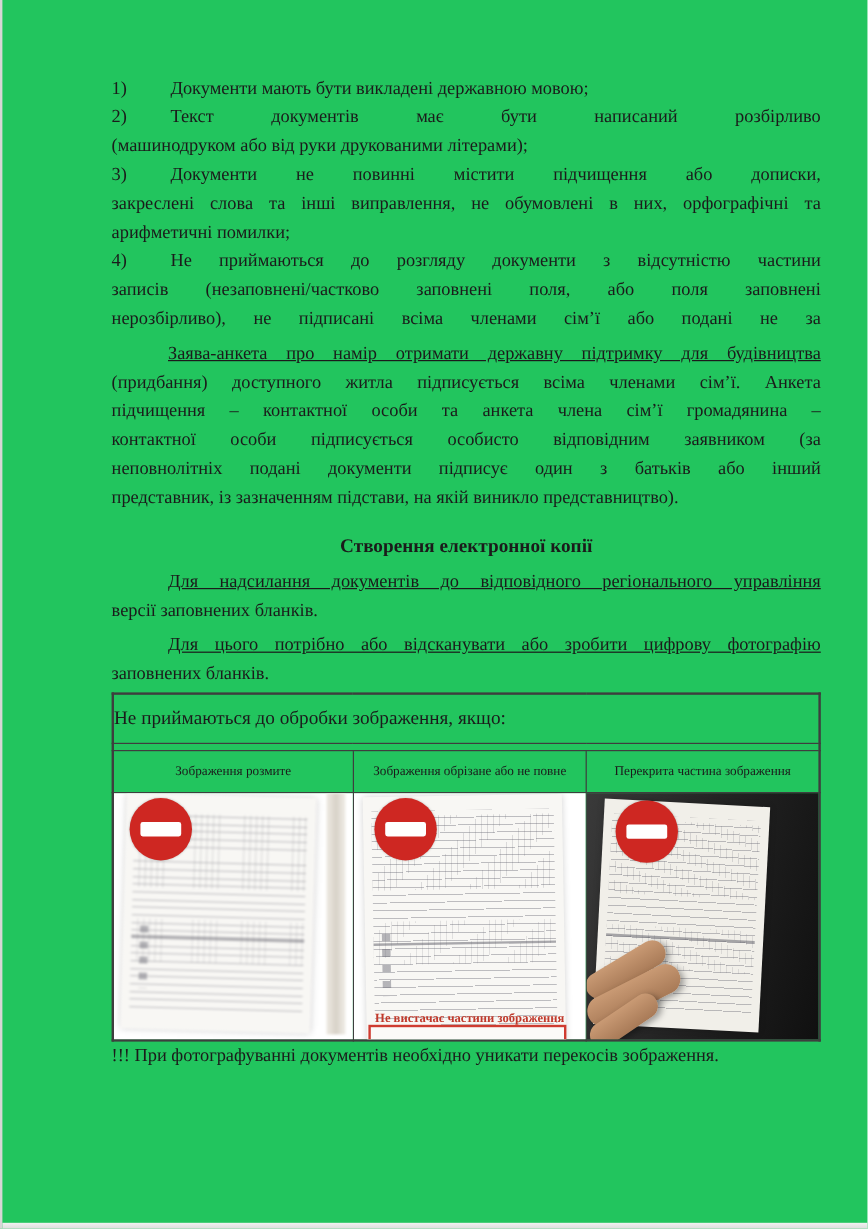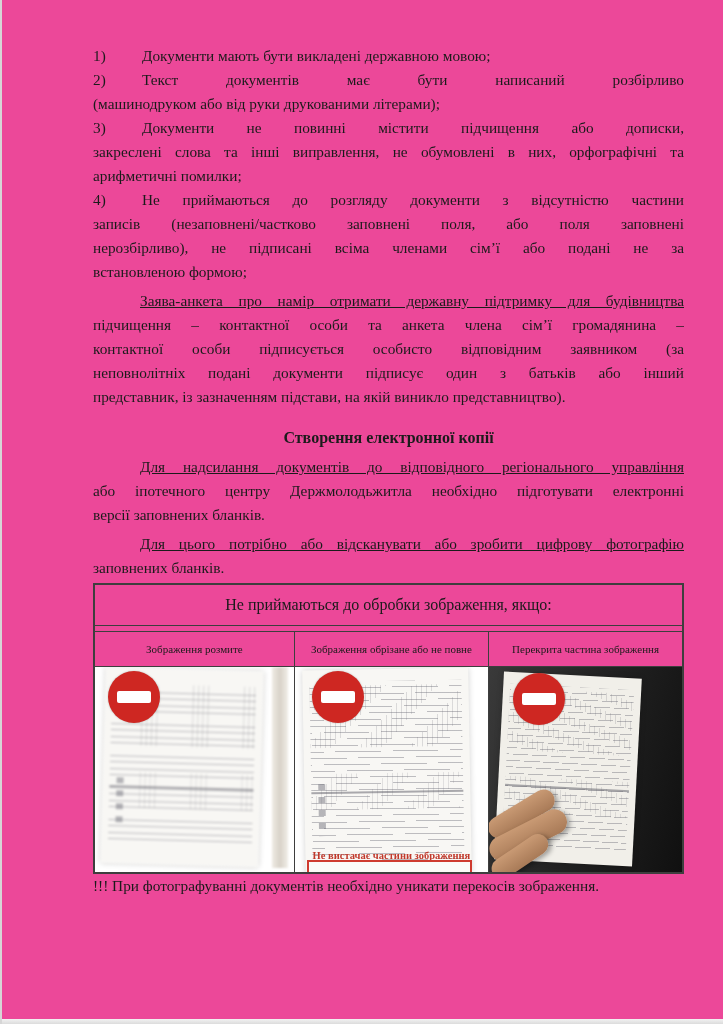--- a/index.html
+++ b/index.html
@@ -1,36 +1,36 @@
 <!DOCTYPE html>
 <html><head>
 <meta charset="utf-8">
 <style>
   html,body{margin:0;padding:0;background:#ffffff;}
   body{width:723px;height:1024px;overflow:hidden;
        font-family:"Liberation Serif","DejaVu Serif",serif;color:#1b1b1b;}
   .page{position:relative;box-sizing:border-box;width:723px;height:1024px;
-        background:#ec4899;border-left:2px solid #d6d6d6;
-        padding:44px 39px 0 91px;}
+        background:#22c55e;border-left:2px solid #d6d6d6;
+        padding:62px 39px 0 91px;}
   .bottom-edge{position:absolute;left:0;right:0;bottom:0;height:5px;
         background:linear-gradient(#f2f2f2,#dcdcdc);}
   .line{font-size:15.3px;line-height:24px;text-align:left;}
   .j{text-align:justify;text-align-last:justify;}
   .num{display:inline-block;width:49px;}
   .ind{text-indent:47px;text-decoration:underline;}
   .para{margin-top:5px;}
   .heading{font-size:16px;font-weight:bold;text-align:center;
         margin-top:17px;margin-bottom:4px;line-height:24px;}
   .note{font-size:15.3px;line-height:24px;}
 
   
   table.reject{border-collapse:collapse;width:591px;margin-top:3px;
         border:2px solid #3e3e3e;}
   table.reject td{border:1.5px solid #3e3e3e;padding:0;vertical-align:middle;}
-  .t-title{height:40px;text-align:center;font-size:16px;}
+  .t-title{height:40px;text-align:left;font-size:16px;}
   .t-spacer{height:5px;border-left:1.5px solid #3e3e3e;border-right:1.5px solid #3e3e3e;}
   .t-head{height:34px;text-align:center;font-size:11px;line-height:17px;padding:2px 8px;}
   .c1{width:34%;} .c2{width:33%;} .c3{width:33%;}
   .t-img{height:205px;vertical-align:top;}
 
   
   .photo{position:relative;width:100%;height:205px;overflow:hidden;background:#ffffff;}
   .paper{position:absolute;background:#f8f7f4;box-shadow:0 0 6px rgba(0,0,0,.18);}
   .flines{position:absolute;inset:12px 7px 12px 7px;
         background:repeating-linear-gradient(180deg,transparent 0 5.6px,rgba(100,100,112,.40) 5.6px 6.4px);}
@@ -89,36 +89,35 @@
     <div class="line j"><span class="num">2)</span><span>Текст документів має бути написаний розбірливо</span></div>
     <div class="line">(машинодруком або від руки друкованими літерами);</div>
 
     <div class="line j"><span class="num">3)</span><span>Документи не повинні містити підчищення або дописки,</span></div>
     <div class="line j">закреслені слова та інші виправлення, не обумовлені в них, орфографічні та</div>
     <div class="line">арифметичні помилки;</div>
 
     <div class="line j"><span class="num">4)</span><span>Не приймаються до розгляду документи з відсутністю частини</span></div>
     <div class="line j">записів (незаповнені/частково заповнені поля, або поля заповнені</div>
     <div class="line j">нерозбірливо), не підписані всіма членами сім’ї або подані не за</div>
-    <div class="line">встановленою формою;</div>
   </div>
 
   <div class="para">
     <div class="line j ind">Заява-анкета про намір отримати державну підтримку для будівництва</div>
+    <div class="line j">(придбання) доступного житла підписується всіма членами сім’ї. Анкета</div>
     <div class="line j">підчищення – контактної особи та анкета члена сім’ї громадянина –</div>
     <div class="line j">контактної особи підписується особисто відповідним заявником (за</div>
     <div class="line j">неповнолітніх подані документи підписує один з батьків або інший</div>
     <div class="line">представник, із зазначенням підстави, на якій виникло представництво).</div>
   </div>
 
   <div class="heading">Створення електронної копії</div>
 
   <div class="para">
     <div class="line j ind">Для надсилання документів до відповідного регіонального управління</div>
-    <div class="line j">або іпотечного центру Держмолодьжитла необхідно підготувати електронні</div>
     <div class="line">версії заповнених бланків.</div>
   </div>
 
   <div class="para">
     <div class="line j ind">Для цього потрібно або відсканувати або зробити цифрову фотографію</div>
     <div class="line">заповнених бланків.</div>
   </div>
 
   <table class="reject">
     <tbody>

